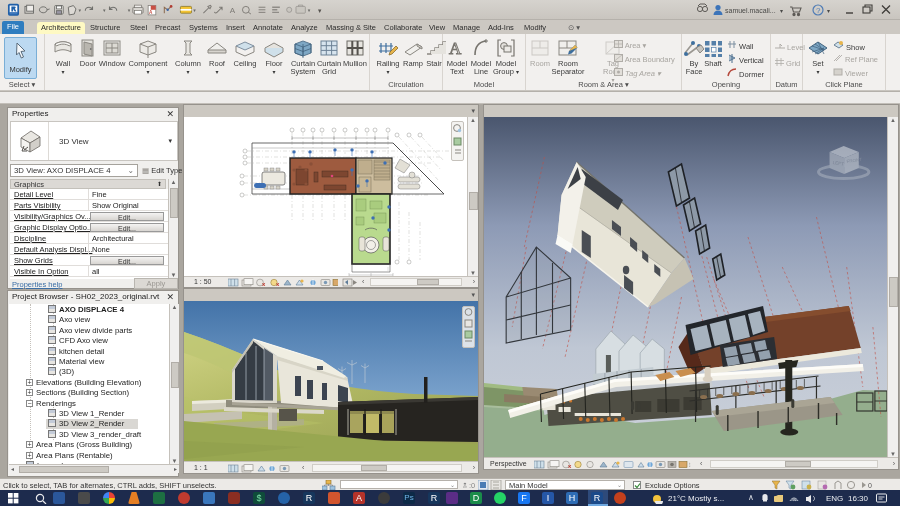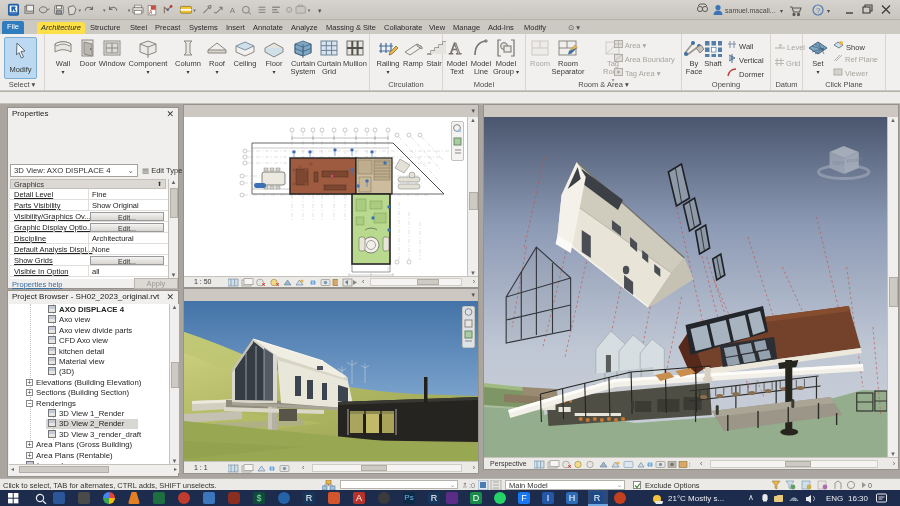--- a/index.html
+++ b/index.html
@@ -10,21 +10,21 @@
 
 
 #titlebar{position:absolute;left:0;top:0;width:900px;height:20px;
   background:linear-gradient(#d6d3ce,#c9c5bf);border-bottom:1px solid #b5b1ab;}
 #title-text{position:absolute;left:405px;top:6px;font-size:7.3px;color:#3a3a3a;}
 
 
 #tabrow{position:absolute;left:0;top:20px;width:900px;height:14px;background:#ccc8c2;}
 .tab{position:absolute;top:2px;height:12px;line-height:12px;padding:0 4px;font-size:7.5px;color:#2b2b2b;}
 .tab.file{background:#2f7dbf;color:#fff;top:1px;height:13px;border-radius:2px 2px 0 0;}
-.tab.active{background:#fde047;border-radius:3px 3px 0 0;font-style:italic;}
+.tab.active{background:#fef9c3;border-radius:3px 3px 0 0;}
 
 
 #ribbon{position:absolute;left:0;top:34px;width:900px;height:57px;background:#f2f0ee;border-bottom:1px solid #c9c5bf;}
 .rpanel{position:absolute;top:0;height:56px;border-right:1px solid #d8d4cf;}
 .plabel{position:absolute;bottom:1px;width:100%;text-align:center;font-size:7.5px;color:#4c4c4c;}
 .rbtn{position:absolute;text-align:center;font-size:7.5px;color:#3a3a3a;line-height:8px;}
 .rbtn .ric{margin:0 auto;}
 .gray, .smallrow.gray{color:#a8a5a0;}
 .smallrow{position:absolute;font-size:7.5px;color:#3a3a3a;white-space:nowrap;}
 #modifybtn{position:absolute;left:4px;top:3px;width:33px;height:42px;background:#bcd9f1;
@@ -353,21 +353,21 @@
         <div style="color:#a5a29e">Tag<br>Room <span style="font-size:6px">▾</span></div>
       </div>
       <div class="smallrow gray" style="left:88px;top:6px;"><svg width="9" height="8" viewBox="0 0 9 8">
             <rect x="0.5" y="0.5" width="8" height="7" fill="#e2dfda" stroke="#b0ada8"></rect>
             <path d="M0.5 4h8M4.5 0.5v7" stroke="#b0ada8" stroke-width="0.7"></path>
           </svg> Area ▾</div>
       <div class="smallrow gray" style="left:88px;top:20px;"><svg width="9" height="8" viewBox="0 0 9 8">
             <rect x="0.5" y="0.5" width="8" height="7" fill="#e2dfda" stroke="#b0ada8"></rect>
             <path d="M0.5 7L8.5 0.5" stroke="#b0ada8" stroke-width="0.7"></path>
           </svg> Area Boundary</div>
-      <div class="smallrow gray" style="left:88px;top:34px;"><svg width="9" height="8" viewBox="0 0 9 8">
+      <div class="smallrow gray" style="left:88px;top:34px;font-style:italic;"><svg width="9" height="8" viewBox="0 0 9 8">
             <rect x="0.5" y="0.5" width="8" height="7" fill="#e2dfda" stroke="#b0ada8"></rect>
             <circle cx="4.5" cy="4" r="1.5" fill="#b0ada8"></circle>
           </svg> Tag Area ▾</div>
       <div class="plabel">Room &amp; Area ▾</div>
     </div>
 
     <div class="rpanel" style="left:682px;width:89px;">
       <div class="rbtn" style="left:0px;top:4px;width:24px;">
         <svg class="ric" width="24" height="20" viewBox="0 0 24 20">
             <path d="M3 15l8-10M5 17l12-9" stroke="#9a9791" stroke-width="1.6" fill="none"></path>
@@ -436,20 +436,32 @@
             <rect x="1" y="1" width="8" height="6" fill="#d5d2cc" stroke="#b0ada8"></rect>
           </svg> Viewer</div>
       <div class="plabel">Click Plane</div>
     </div>
   </div>
   <div id="optionbar"></div>
   <div id="workspace">
 
     <div class="lpanel" style="top:3px;height:182px;">
       <div class="ptitle">Properties<span class="x">✕</span></div>
+      <div class="abs" style="left:2px;top:13px;width:168px;height:40px;background:#fff;border:1px solid #c8c5c0;">
+        <div class="abs" style="left:0;top:0;width:38px;height:38px;border-right:1px solid #dddad6;">
+          <svg width="26" height="26" viewBox="0 0 26 26" style="margin:6px">
+            <path d="M4 10 L14 3 L23 9 L13 15 Z" fill="#e9e7e2" stroke="#6d6a65" stroke-width="0.8"></path>
+            <path d="M4 10 L13 15 L13 24 L4 19 Z" fill="#f4f3f0" stroke="#6d6a65" stroke-width="0.8"></path>
+            <path d="M23 9 L13 15 L13 24 L23 18 Z" fill="#d2cfc9" stroke="#6d6a65" stroke-width="0.8"></path>
+            <path d="M7 22 L11 19 M7 18 l-2 5 5 0" stroke="#55524e" stroke-width="1" fill="none"></path>
+          </svg>
+        </div>
+        <div class="abs" style="left:48px;top:15px;font-size:8px;">3D View</div>
+        <div class="abs" style="right:5px;top:15px;font-size:7px;">▾</div>
+      </div>
       <div class="abs" style="left:2px;top:56px;width:128px;height:13px;background:#fff;border:1px solid #a5a29c;font-size:7.8px;line-height:12px;padding-left:3px;">3D View: AXO DISPLACE 4<span style="position:absolute;right:3px;color:#777;">⌄</span></div>
       <div class="abs" style="left:134px;top:57px;width:44px;height:12px;font-size:7.5px;line-height:11px;color:#333;"><span style="color:#8a8781;">▦</span> Edit Type</div>
       <div class="abs" style="left:2px;top:71px;width:156px;height:10px;background:#dcd9d5;border:1px solid #c3c0ba;font-size:7.5px;line-height:9px;padding-left:3px;">Graphics<span style="position:absolute;right:3px;font-size:6px;">⬆</span></div>
       <div class="prow" style="top:81px;">
           <span class="k">Detail Level</span>
           <span class="v">Fine</span>
         </div>
       <div class="prow" style="top:92px;">
           <span class="k">Parts Visibility</span>
           <span class="v">Show Original</span>

